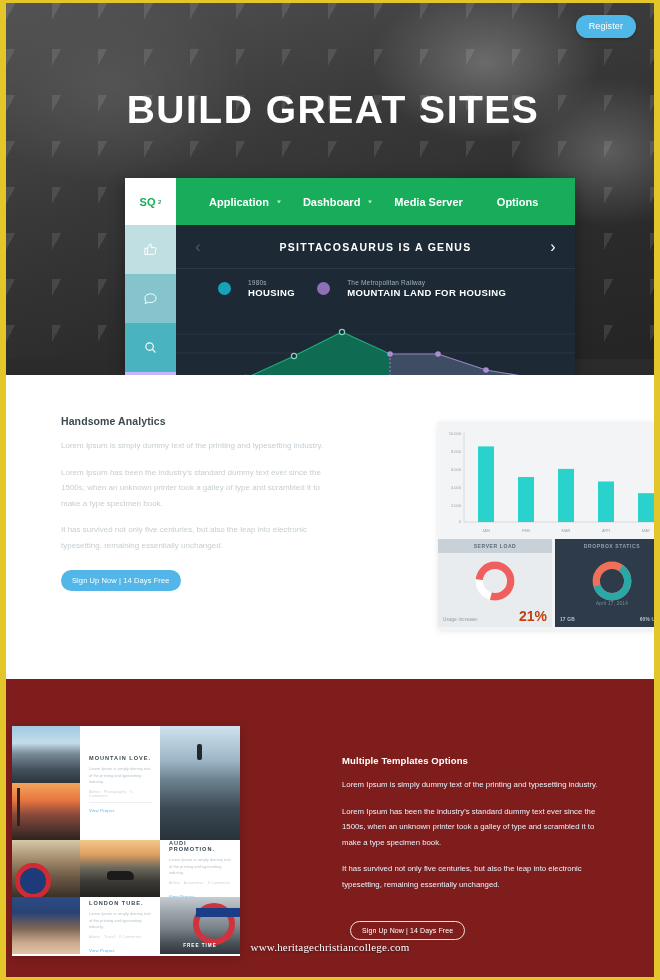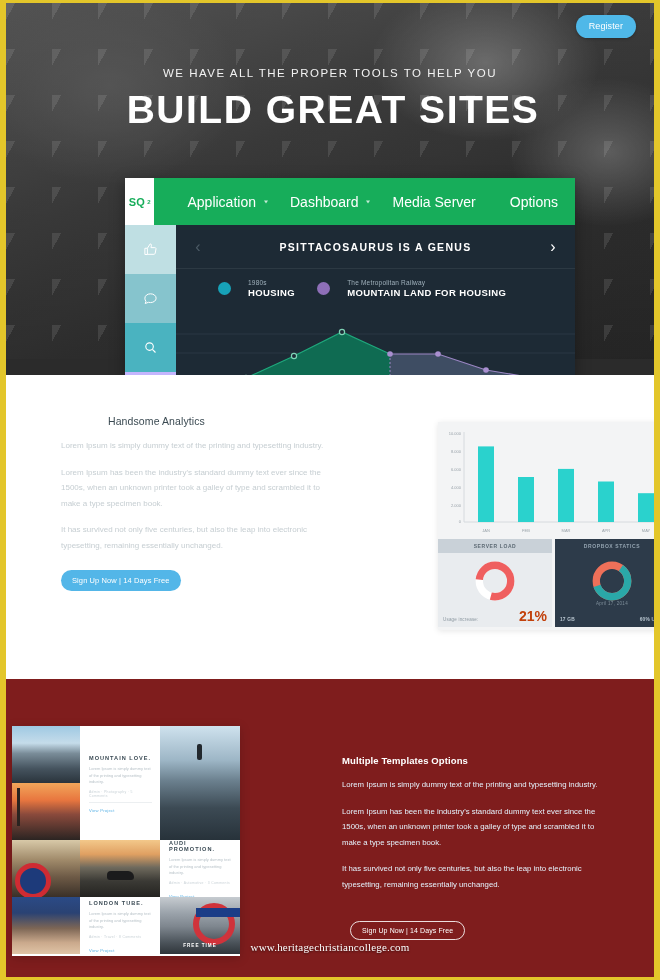--- a/index.html
+++ b/index.html
@@ -98,21 +98,21 @@
   }
   .mock-logo{
     width:51px; background:#fff;
     display:flex; align-items:center; justify-content:center;
     color:#17ad5a; font-weight:700; font-size:11px;
     letter-spacing:.3px;
   }
   .mock-logo sup{ font-size:6px; margin-left:2px; }
   .mock-links{ display:flex; align-items:center; gap:0; flex:1; padding-left:16px; }
   .mock-link{
-    color:#fff; font-size:14px; font-weight:400;
+    color:#fff; font-size:11px; font-weight:700;
     padding:0 17px; white-space:nowrap; cursor:pointer;
     position:relative;
   }
   .mock-link.has-caret:after{
     content:"";
     position:absolute; right:5px; top:50%;
     width:0;height:0;
     border-left:2.5px solid transparent;
     border-right:2.5px solid transparent;
     border-top:3px solid rgba(255,255,255,.75);
@@ -156,22 +156,22 @@
   
   .analytics{
     position:relative;
     height:304px;
     background:#fff;
   }
   .an-left{
     position:absolute; left:55px; top:40px; width:275px;
   }
   .an-title{
-    font-size:10.5px; font-weight:400; color:#3b4a52;
-    margin-bottom:11px; letter-spacing:.1px;margin-left:47px;
+    font-size:10.5px; font-weight:700; color:#3b4a52;
+    margin-bottom:11px; letter-spacing:.1px;
   }
   .an-p{
     font-size:8px; line-height:15.5px; color:#c6ced2;
     margin-bottom:11px;
   }
   .btn-blue{
     display:inline-block; background:#53b6e8; color:#fff;
     font-size:7.5px; padding:6px 11px; border-radius:11px;
     border:none; cursor:pointer; margin-top:6px; letter-spacing:.1px;
   }
@@ -289,21 +289,20 @@
 
 <div id="page">
 <div id="inner">
 
   <section class="hero">
     <div class="hero-photo"></div>
     <div class="hero-dark-strip"></div>
 
     <button class="register-btn">Register</button>
 
-    <div class="hero-kicker">WE HAVE ALL THE PROPER TOOLS TO HELP YOU</div>
     <div class="hero-title">BUILD GREAT SITES</div>
 
     <div class="mock">
 
       <div class="mock-nav">
         <div class="mock-logo">
           <span>SQ</span>
               <sup>2</sup>
         </div>
         <div class="mock-links">

